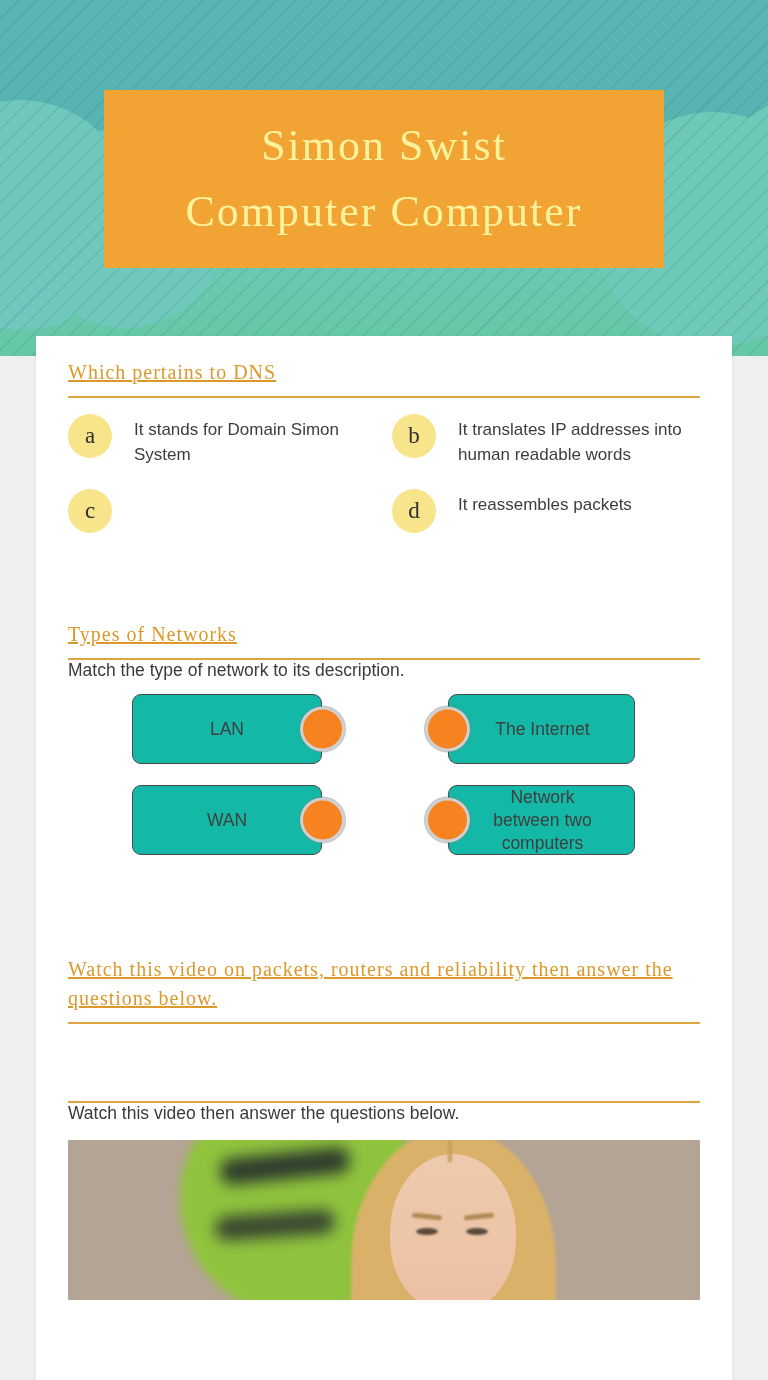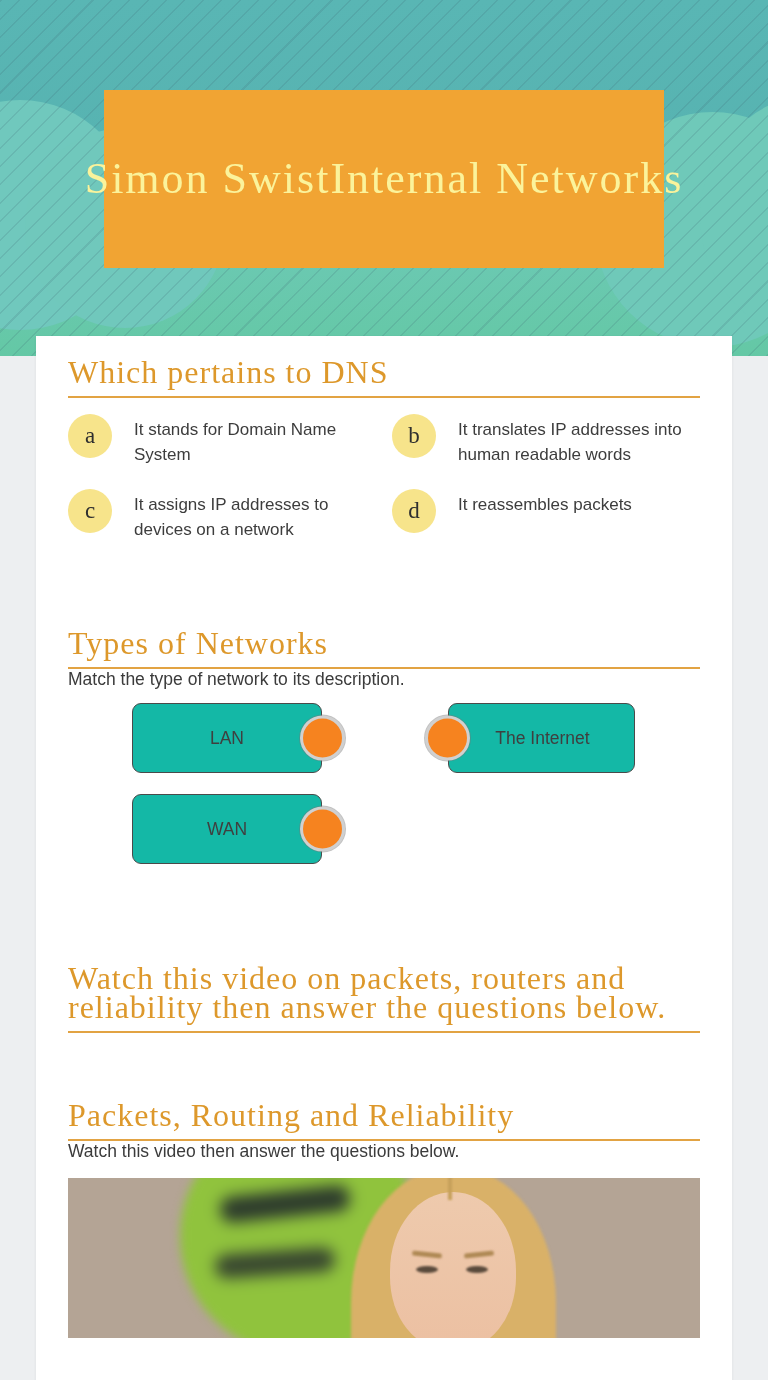--- a/index.html
+++ b/index.html
@@ -10,28 +10,28 @@
   .header { position:relative; height:356px; background:linear-gradient(180deg,#59b6b4 0%,#54afad 100%); overflow:hidden; }
   .cloud { position:absolute; border-radius:50%; }
   .cloud-base { position:absolute; left:0; right:0; top:190px; bottom:0; background:linear-gradient(180deg,#70c9bb 0%,#64c8a5 100%); }
   .b1 { left:-95px; top:100px; width:230px; height:230px; background:#70c8bd; }
   .b2 { left:25px;  top:128px; width:200px; height:200px; background:#70c8bc; }
   .b3 { left:595px; top:112px; width:235px; height:235px; background:#6fc9b9; }
   .b4 { left:700px; top:92px;  width:250px; height:250px; background:#6fc9b9; }
   .stripes { position:absolute; inset:0;
     background:repeating-linear-gradient(135deg, rgba(60,98,112,0.16) 0px, rgba(60,98,112,0.16) 1.5px, transparent 1.5px, transparent 13px); }
   .banner { position:absolute; left:104px; top:90px; width:560px; height:178px; background:#f1a433;
-    display:flex; flex-direction:row; justify-content:center; align-items:center; }
+    display:flex; flex-direction:column; justify-content:center; align-items:center; }
   .banner-line { font-family:cursive; color:#fbf39b; font-size:44px; line-height:66px; letter-spacing:2px; white-space:nowrap; }
 
   
   .card { position:relative; margin:-20px 36px 0 36px; background:#ffffff; padding:22px 32px 80px 32px;
           min-height:1100px; box-shadow:0 1px 3px rgba(0,0,0,0.07); }
 
-  h2.section-title { font-family:cursive; font-weight:normal; color:#dd982b; font-size:32px; line-height:29px; letter-spacing:1px; }
+  h2.section-title { font-family:cursive; font-weight:normal; color:#dd982b; font-size:20px; line-height:29px; letter-spacing:1px;text-decoration:underline; }
   .rule { border:none; border-top:2px solid #e2a343; margin-top:9px; }
 
   
   .options { display:grid; grid-template-columns:1fr 1fr; column-gap:16px; row-gap:22px; margin-top:16px; }
   .option { display:flex; align-items:flex-start; gap:22px; cursor:pointer; }
   .letter-circle { flex:0 0 44px; width:44px; height:44px; border-radius:50%; background:#f7e48b;
     display:flex; align-items:center; justify-content:center;
     font-family:cursive; font-size:23px; color:#2f2f2f; }
   .option-text { font-size:17px; line-height:25px; color:#3d3d3d; max-width:232px; padding-top:3px; }
 
@@ -83,41 +83,40 @@
 
 <div class="header">
   <div class="cloud-base"></div>
   <div class="cloud b1"></div>
   <div class="cloud b2"></div>
   <div class="cloud b3"></div>
   <div class="cloud b4"></div>
   <div class="stripes"></div>
   <div class="banner">
     <div class="banner-line">Simon Swist</div>
-    <div class="banner-line">Internal Networks</div>
+    <div class="banner-line">Computer Computer</div>
   </div>
 </div>
 
 <div class="card">
 
   <h2 class="section-title">Which pertains to DNS</h2>
   <hr class="rule">
 
   <div class="options">
     <div class="option">
       <div class="letter-circle">a</div>
-      <div class="option-text">It stands for Domain Name System</div>
+      <div class="option-text">It stands for Domain Simon System</div>
     </div>
     <div class="option">
       <div class="letter-circle">b</div>
       <div class="option-text">It translates IP addresses into human readable words</div>
     </div>
     <div class="option">
       <div class="letter-circle">c</div>
-      <div class="option-text">It assigns IP addresses to devices on a network</div>
     </div>
     <div class="option">
       <div class="letter-circle">d</div>
       <div class="option-text">It reassembles packets</div>
     </div>
   </div>
 
   <div class="spacer-lg"></div>
 
   <h2 class="section-title">Types of Networks</h2>
@@ -133,31 +132,34 @@
       <div class="match-box right">
         <span>The Internet</span>
         <span class="dot"></span>
       </div>
     </div>
     <div class="match-row">
       <div class="match-box left">
         <span>WAN</span>
         <span class="dot"></span>
       </div>
+      <div class="match-box right">
+        <span>Network between two computers</span>
+        <span class="dot"></span>
+      </div>
     </div>
   </div>
 
   <div class="spacer-video-head"></div>
 
   <h2 class="section-title wrap-title">Watch this video on packets, routers and reliability then answer the questions below.</h2>
   <hr class="rule">
 
   <div class="spacer-sec4"></div>
 
-  <h2 class="section-title">Packets, Routing and Reliability</h2>
   <hr class="rule">
   <p class="instruction">Watch this video then answer the questions below.</p>
 
   <div class="video-thumb">
     <div class="vt-bg"></div>
     <div class="vt-green">
       <div class="vt-mark1"></div>
       <div class="vt-mark2"></div>
     </div>
     <div class="vt-hair"></div>

